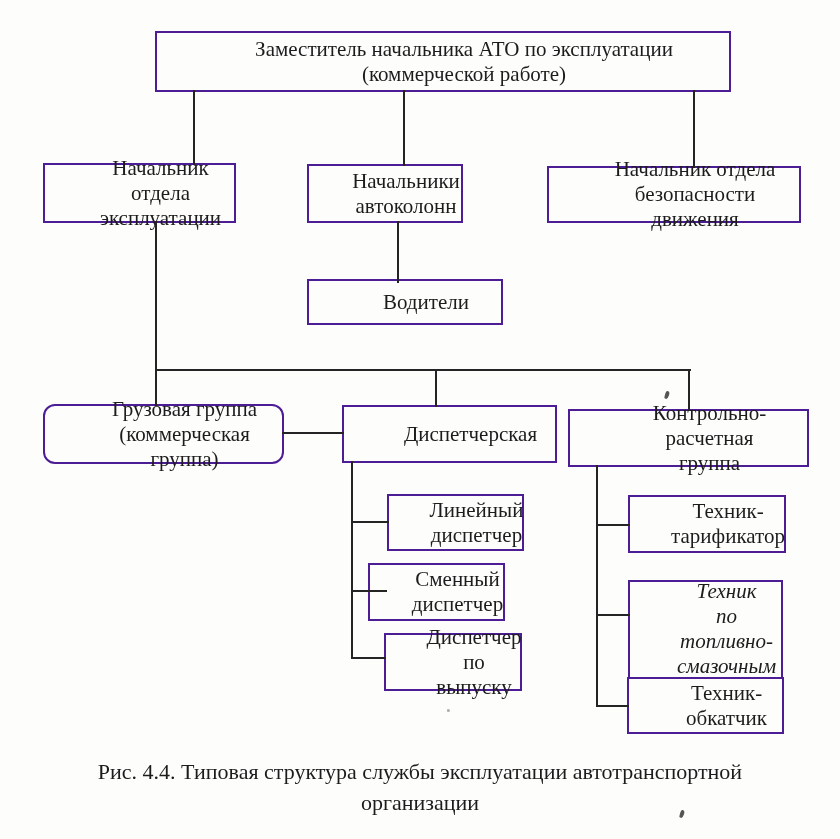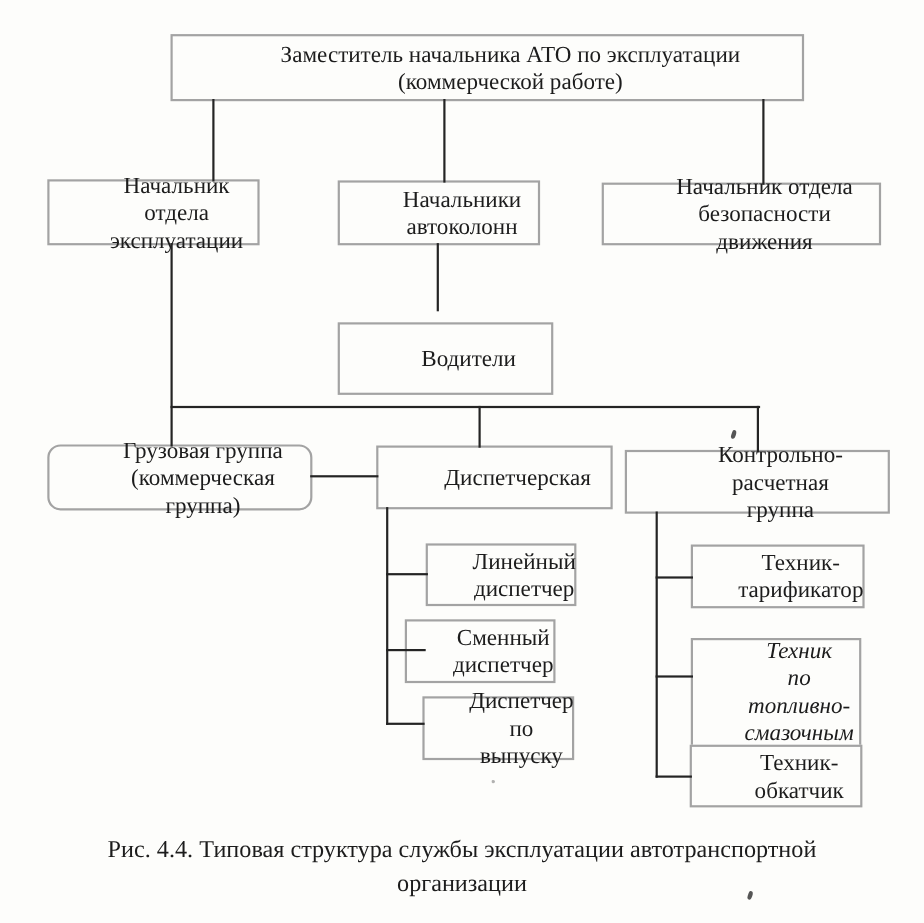--- a/index.html
+++ b/index.html
@@ -7,43 +7,43 @@
     position:relative;
     width:840px;height:839px;
     background:#fdfdfb;
     font-family:"Liberation Serif", serif;
     color:#1c1c1c;
     overflow:hidden;
   }
   .node{
     position:absolute;
     box-sizing:border-box;
-    border:2px solid #a3a3a3;
+    border:2px solid #4c1d95;
     background:#fdfdfb;
     display:flex;align-items:center;justify-content:center;
     text-align:center;
     font-size:21px;line-height:25px;padding-left:42px;
   }
   .node .lbl{white-space:pre-line;padding:2px 4px;}
   .line{position:absolute;background:#242424;}
   .caption{
     position:absolute;left:0;top:756px;width:840px;
     text-align:center;font-size:22px;line-height:31px;
     white-space:pre-line;
   }
   .speck{position:absolute;background:#555;border-radius:40% 60% 60% 40%;}
   .speck.comma{width:4px;height:8px;transform:rotate(18deg);}
   .speck.dot{width:3px;height:3px;opacity:.45;}
 
   
   #n-deputy {left:155px;top:31px;width:576px;height:61px;}
   #n-ops    {left:43px;top:163px;width:193px;height:60px;}
-  #n-cols   {left:307px;top:164px;width:184px;height:59px;}
+  #n-cols   {left:307px;top:164px;width:156px;height:59px;}
   #n-safety {left:547px;top:166px;width:254px;height:57px;}
-  #n-drivers{left:307px;top:293px;width:196px;height:66px;}
+  #n-drivers{left:307px;top:279px;width:196px;height:46px;}
   #n-cargo  {left:43px;top:404px;width:241px;height:60px;border-radius:12px;}
   #n-disp   {left:342px;top:405px;width:215px;height:58px;}
   #n-ctrl   {left:568px;top:409px;width:241px;height:58px;justify-content:flex-end;}
   #n-ldisp  {left:387px;top:494px;width:137px;height:57px;}
   #n-sdisp  {left:368px;top:563px;width:137px;height:58px;}
   #n-rdisp  {left:384px;top:633px;width:138px;height:58px;}
   #n-ttar   {left:628px;top:495px;width:158px;height:58px;}
   #n-tfuel  {left:628px;top:580px;width:155px;height:122px;font-style:italic;}
   #n-trun   {left:627px;top:677px;width:157px;height:57px;}
 

